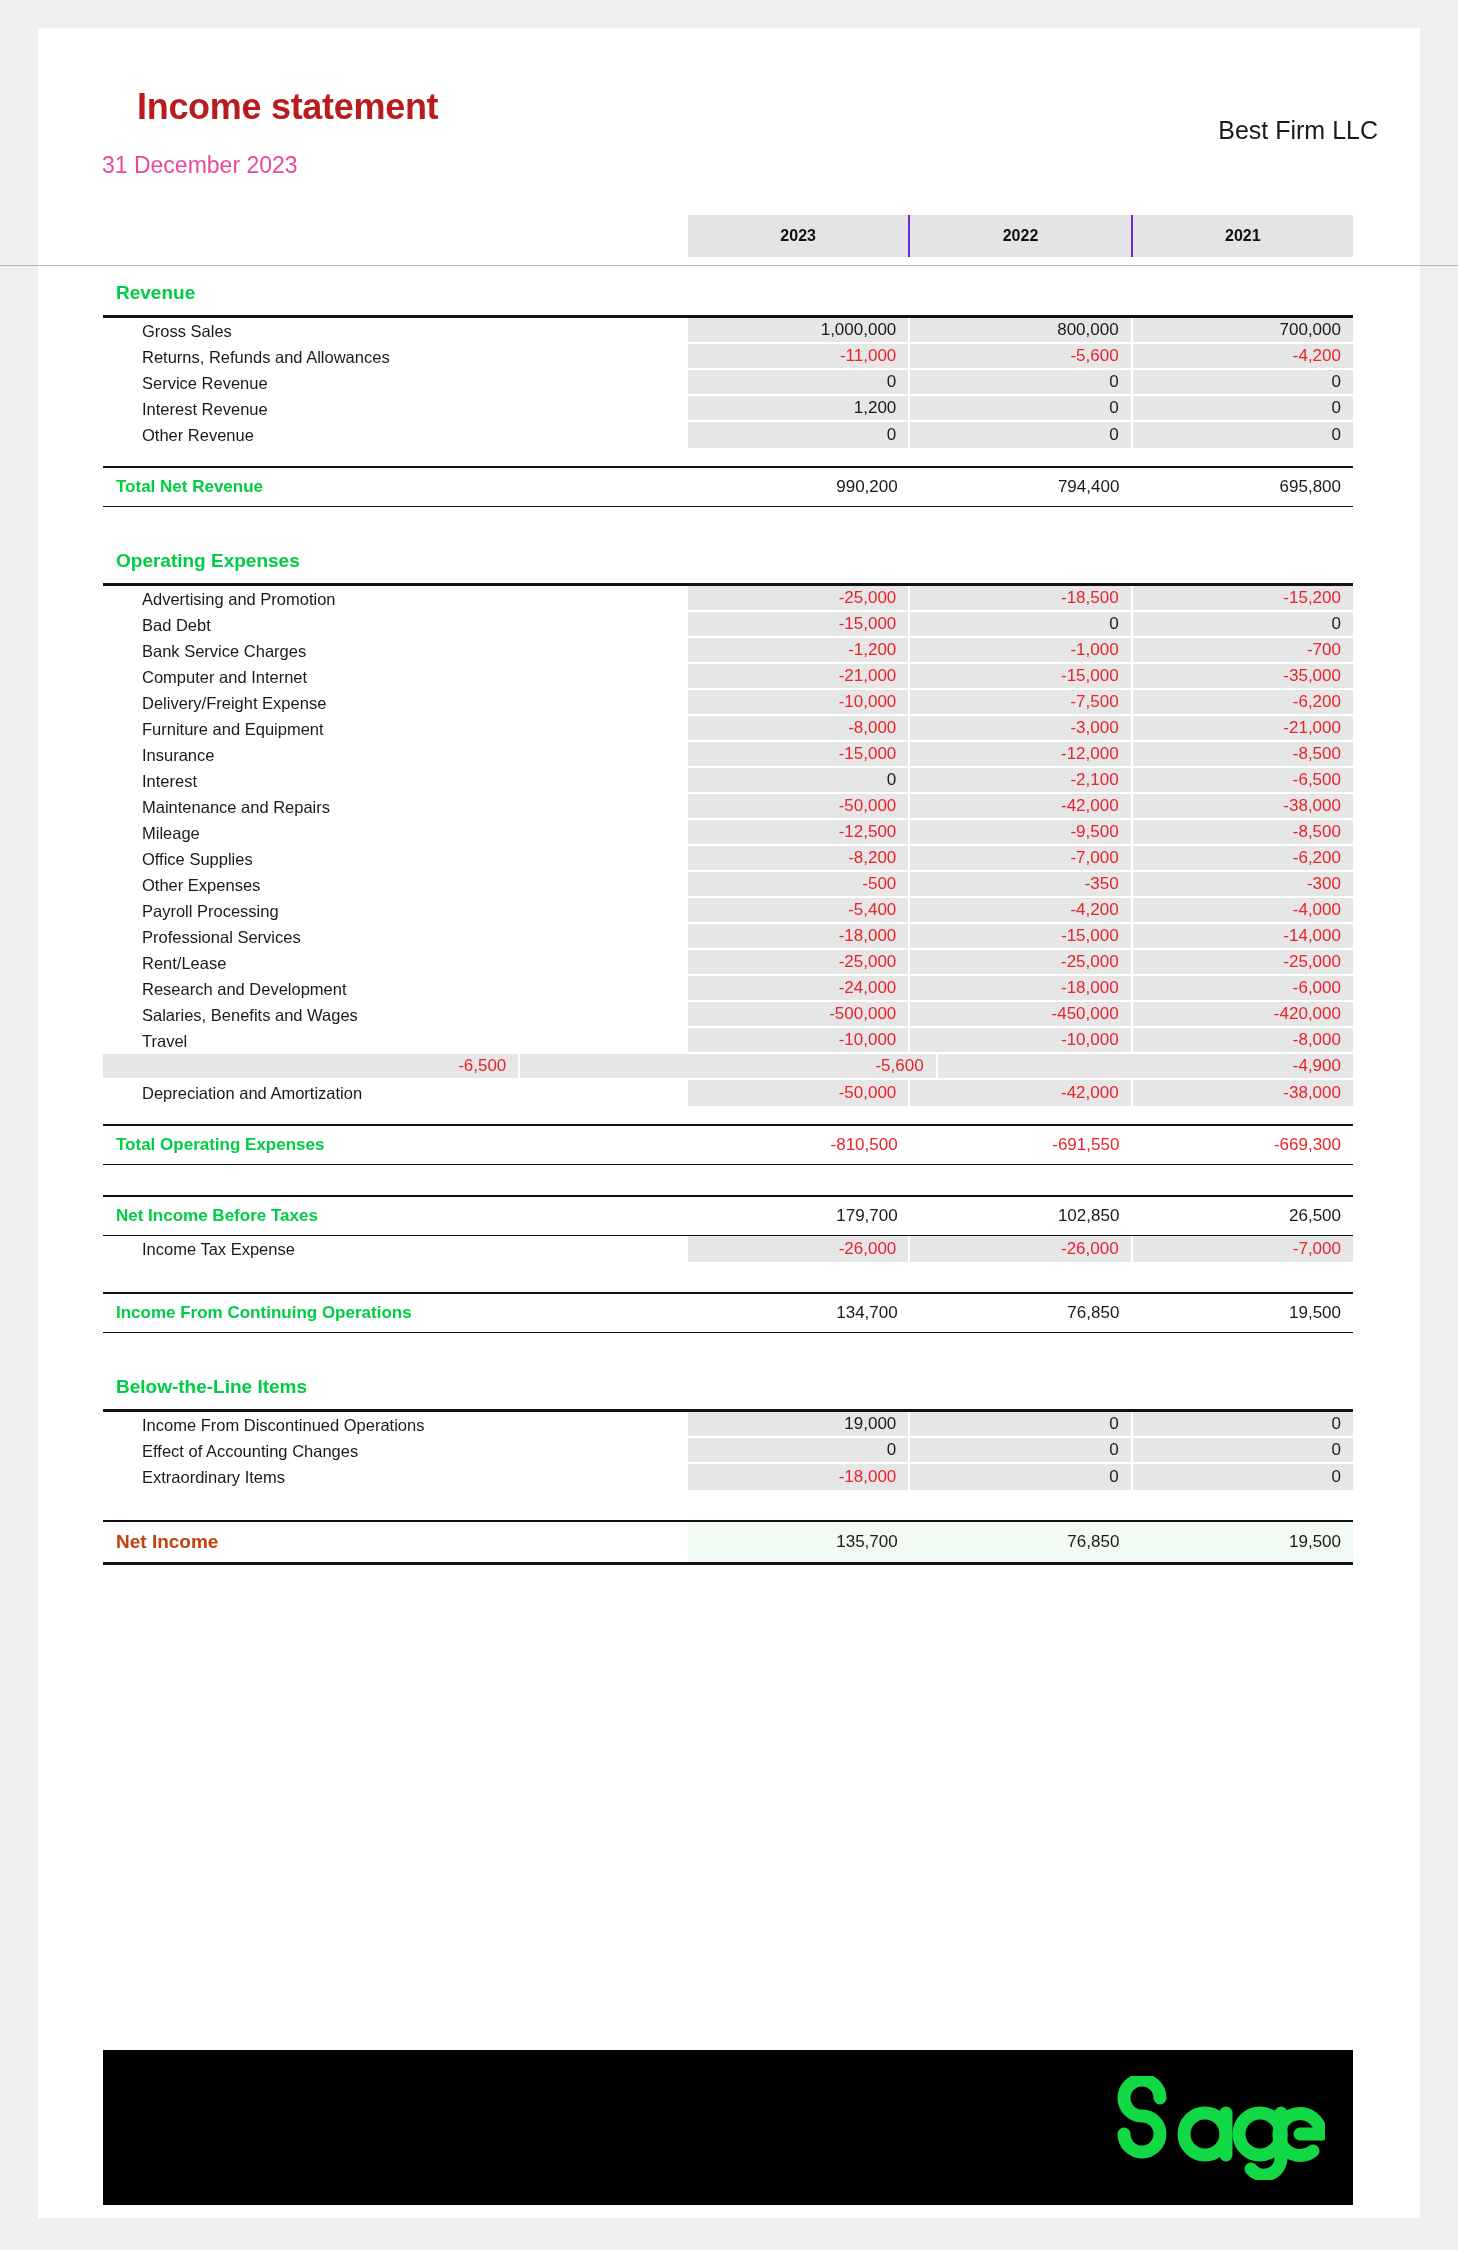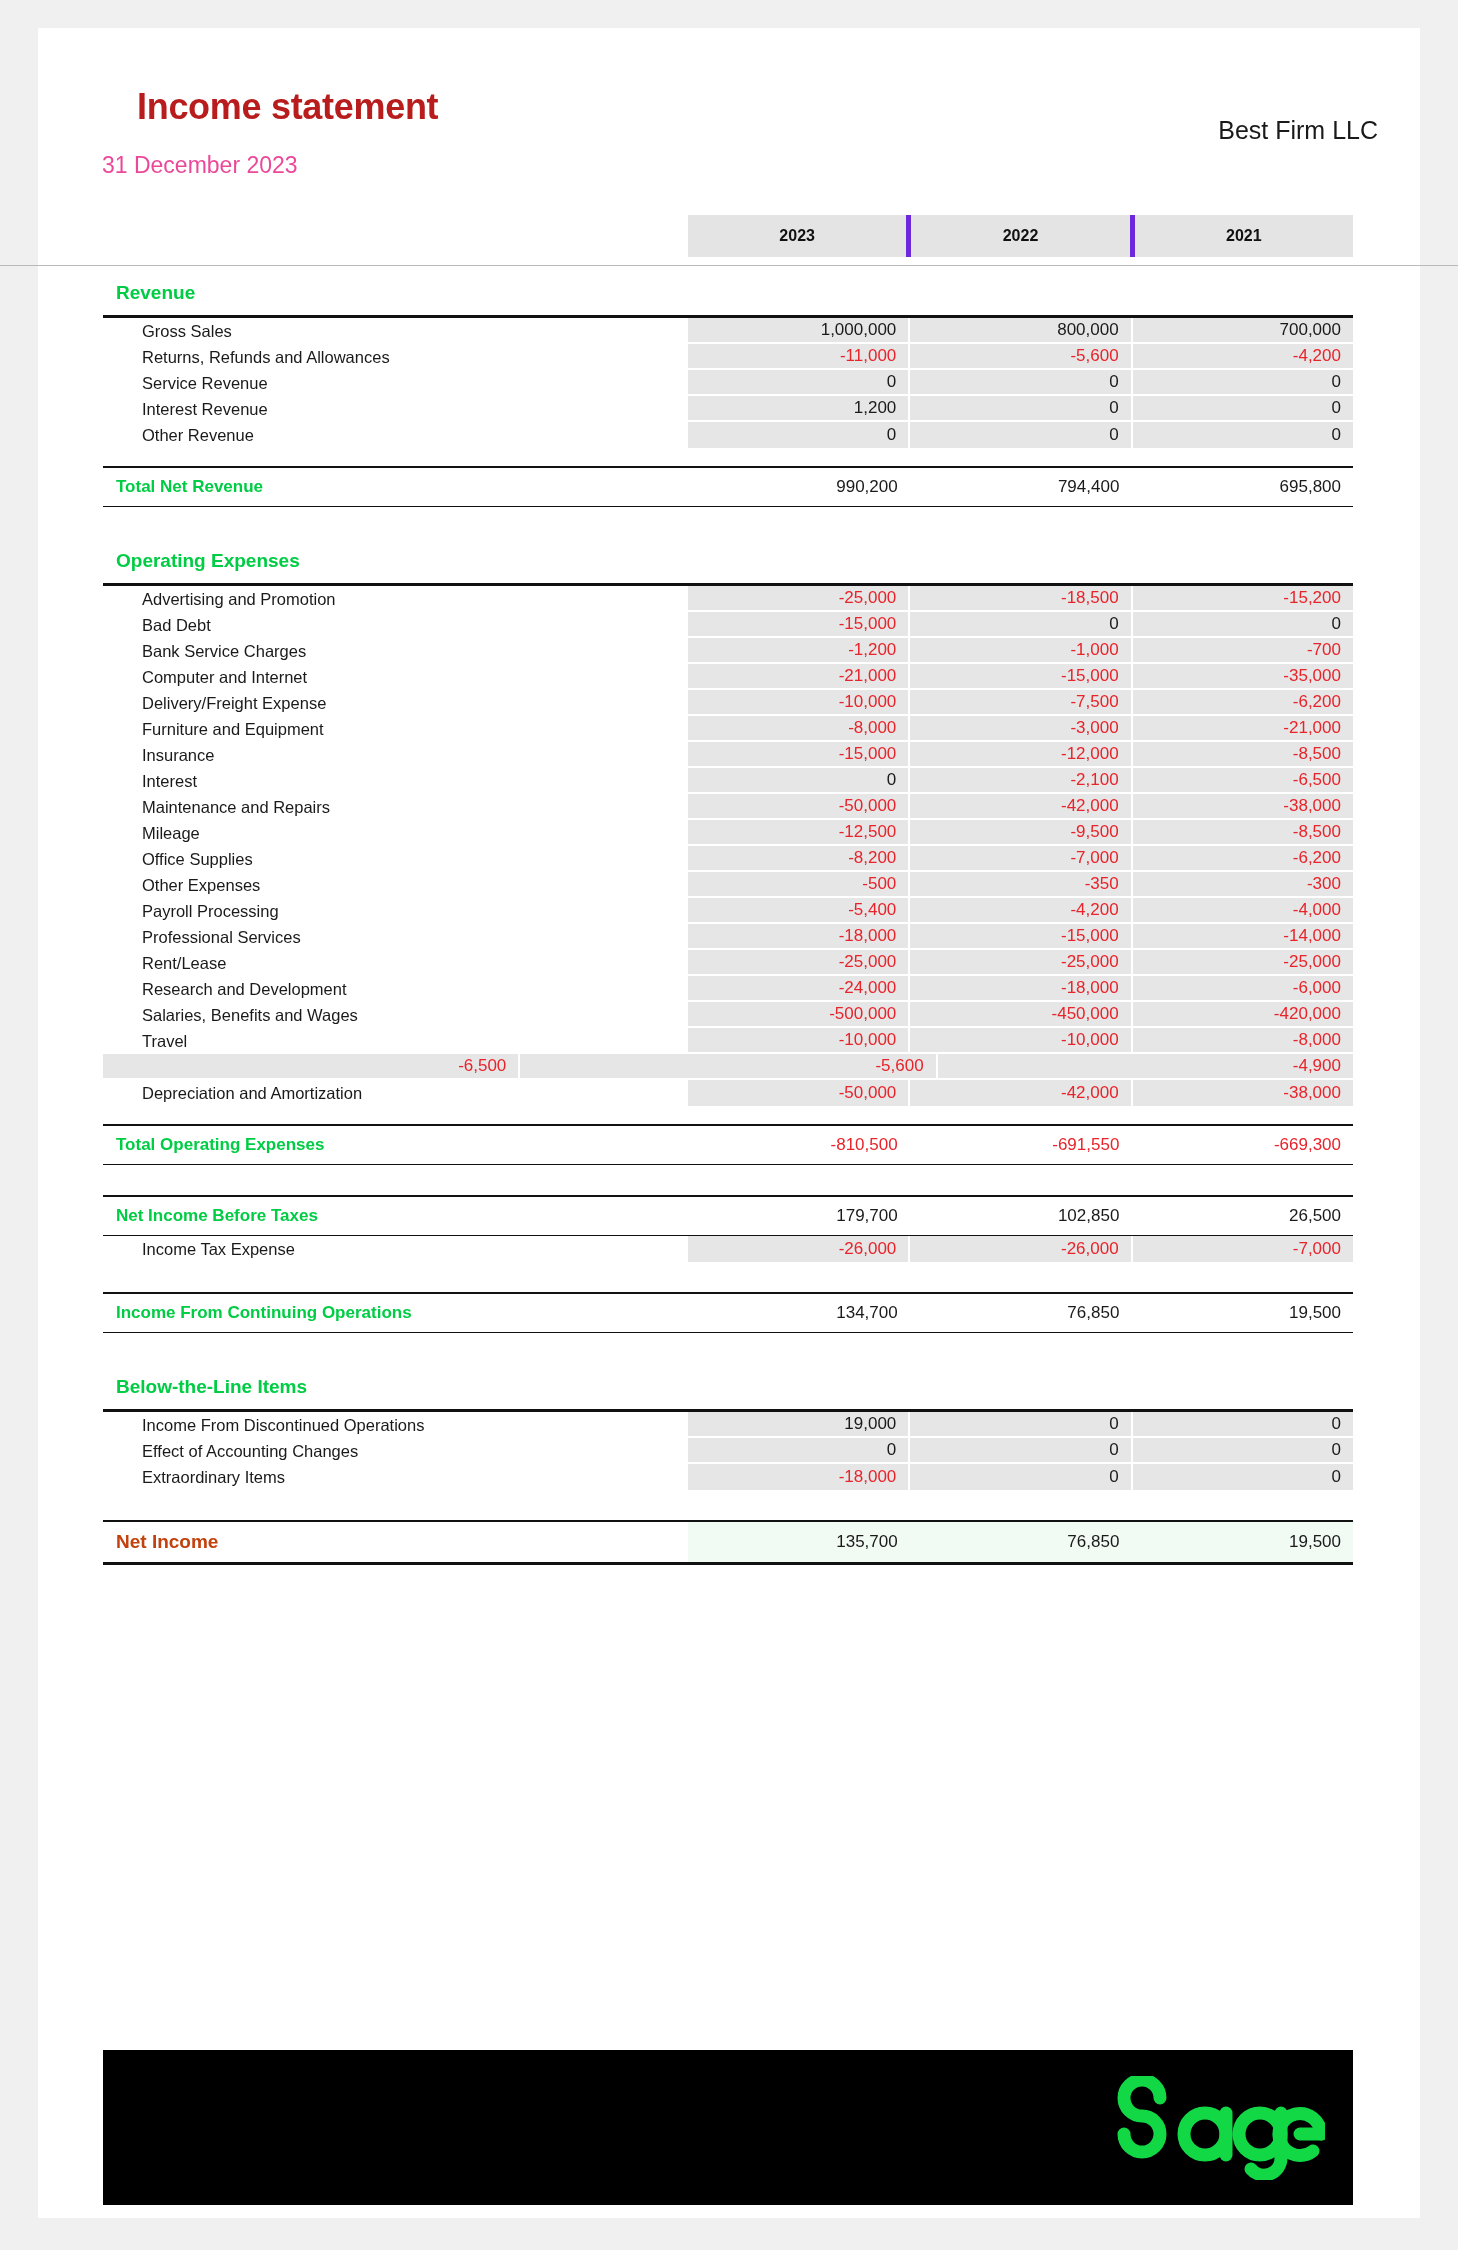--- a/index.html
+++ b/index.html
@@ -100,21 +100,21 @@
   .colhead {
     height: 42px;
   }
   .colhead .val {
     background: #e4e4e4;
     justify-content: center;
     padding-right: 0;
     font-size: 16px;
     font-weight: bold;
     color: #111;
-    border-right: 5px solid #6d28d9;
+    border-right: 2px solid #6d28d9;
   }
   .colhead .val:last-child { border-right: none; }
 
   
   .section-head {
     height: 40px;
     align-items: center;
   }
   .section-head .lbl {
     font-size: 19px;

